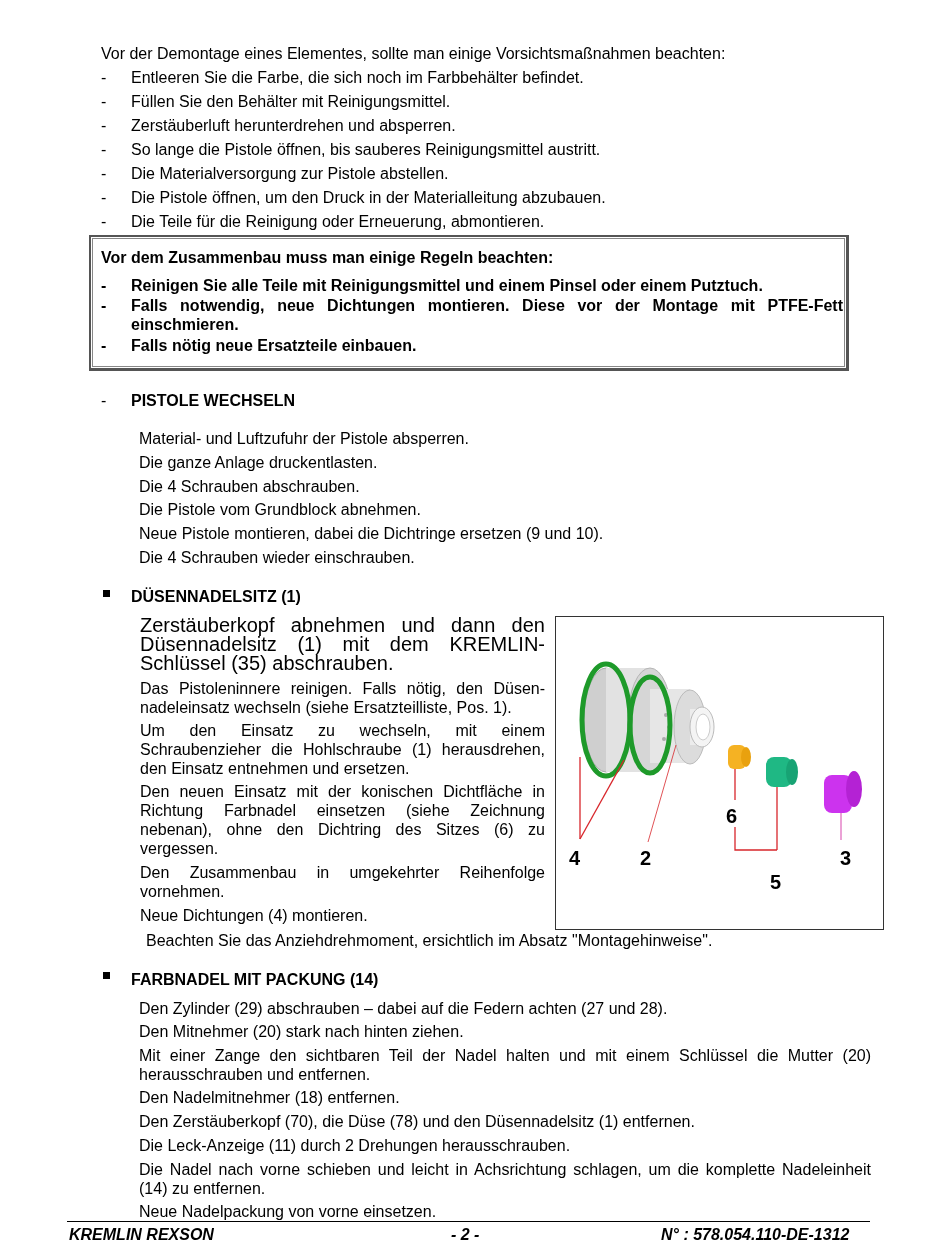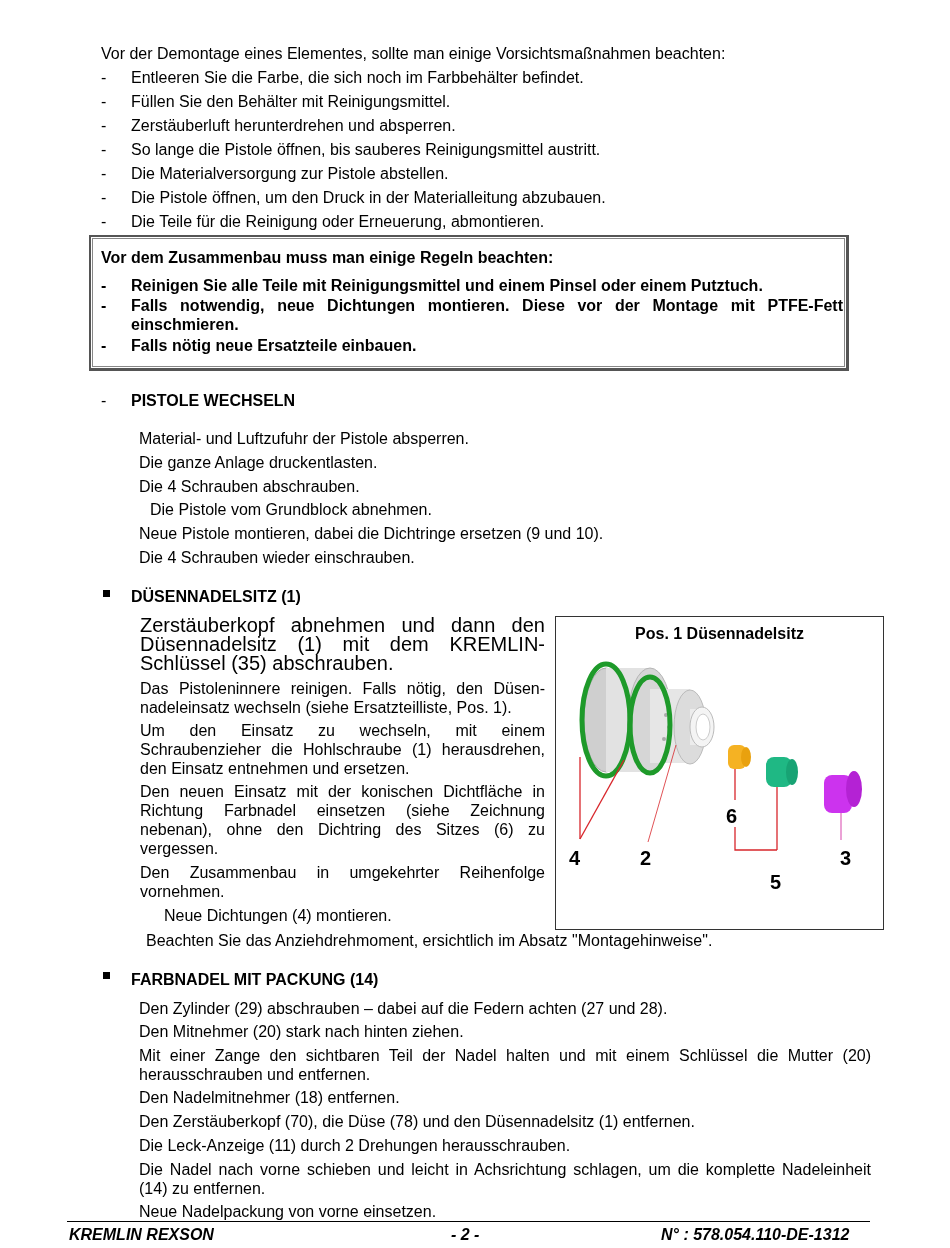--- a/index.html
+++ b/index.html
@@ -85,37 +85,36 @@
     <span class="bul-text">Falls nötig neue Ersatzteile einbauen.</span>
   </div>
 
 <div class="line bold" style="top:391px; width:850px;">
     <span class="dash" style="font-weight:normal">-</span>
     <span class="bul-text">PISTOLE WECHSELN</span>
   </div>
 <div class="line" style="left:139px; top:429px;">Material- und Luftzufuhr der Pistole absperren.</div>
 <div class="line" style="left:139px; top:453px;">Die ganze Anlage druckentlasten.</div>
 <div class="line" style="left:139px; top:477px;text-align:center;">Die 4 Schrauben abschrauben.</div>
-<div class="line" style="left:139px; top:500px;margin-left:11px;">Die Pistole vom Grundblock abnehmen.</div>
+<div class="line" style="left:139px; top:500px;">Die Pistole vom Grundblock abnehmen.</div>
 <div class="line" style="left:139px; top:524px;">Neue Pistole montieren, dabei die Dichtringe ersetzen (9 und 10).</div>
 <div class="line" style="left:139px; top:548px;">Die 4 Schrauben wieder einschrauben.</div>
 
 <div class="square" style="top:590px;"></div>
 <div class="line bold" style="left:131px; top:587px;">DÜSENNADELSITZ (1)</div>
 
 <div class="abs justlast" style="left:140px; top:616px; width:405px; line-height:19px; font-size:20px;">Zerstäuberkopf abnehmen und dann den Düsennadelsitz (1) mit dem KREMLIN-Schlüssel (35) abschrauben.</div>
 <div class="abs justlast" style="left:140px; top:679px; width:405px; line-height:19px; font-size:16px;">Das Pistoleninnere reinigen. Falls nötig, den Düsen-nadeleinsatz wechseln (siehe Ersatzteilliste, Pos. 1).</div>
 <div class="abs justlast" style="left:140px; top:721px; width:405px; line-height:19px; font-size:16px;">Um den Einsatz zu wechseln, mit einem Schraubenzieher die Hohlschraube (1) herausdrehen, den Einsatz entnehmen und ersetzen.</div>
 <div class="abs justlast" style="left:140px; top:782px; width:405px; line-height:19px; font-size:16px;">Den neuen Einsatz mit der konischen Dichtfläche in Richtung Farbnadel einsetzen (siehe Zeichnung nebenan), ohne den Dichtring des Sitzes (6) zu vergessen.</div>
 <div class="abs justlast" style="left:140px; top:863px; width:405px; line-height:19px; font-size:16px;">Den Zusammenbau in umgekehrter Reihenfolge vornehmen.</div>
-<div class="line" style="left:140px; top:906px;margin-left:24px;">Neue Dichtungen (4) montieren.</div>
+<div class="line" style="left:140px; top:906px;">Neue Dichtungen (4) montieren.</div>
 <div class="line" style="left:146px; top:931px;">Beachten Sie das Anziehdrehmoment, ersichtlich im Absatz "Montagehinweise".</div>
 
 <div class="figure">
-  <div class="fig-title">Pos. 1 Düsennadelsitz</div>
   <svg class="abs" style="left:0; top:0;" width="327" height="312" viewBox="0 0 327 312">
 
     <g>
       <ellipse cx="50" cy="103" rx="22" ry="52" fill="#cfcfcf" stroke="#aaa"></ellipse>
       <rect x="50" y="51" width="44" height="104" fill="#e2e2e2"></rect>
       <ellipse cx="94" cy="103" rx="22" ry="52" fill="#d6d6d6" stroke="#b5b5b5"></ellipse>
       <rect x="94" y="72" width="40" height="74" fill="#e6e6e6"></rect>
       <ellipse cx="134" cy="110" rx="16" ry="37" fill="#dcdcdc" stroke="#bbb"></ellipse>
       <circle cx="110" cy="98" r="2" fill="#aaa"></circle>
         <circle cx="113" cy="110" r="2" fill="#aaa"></circle>

